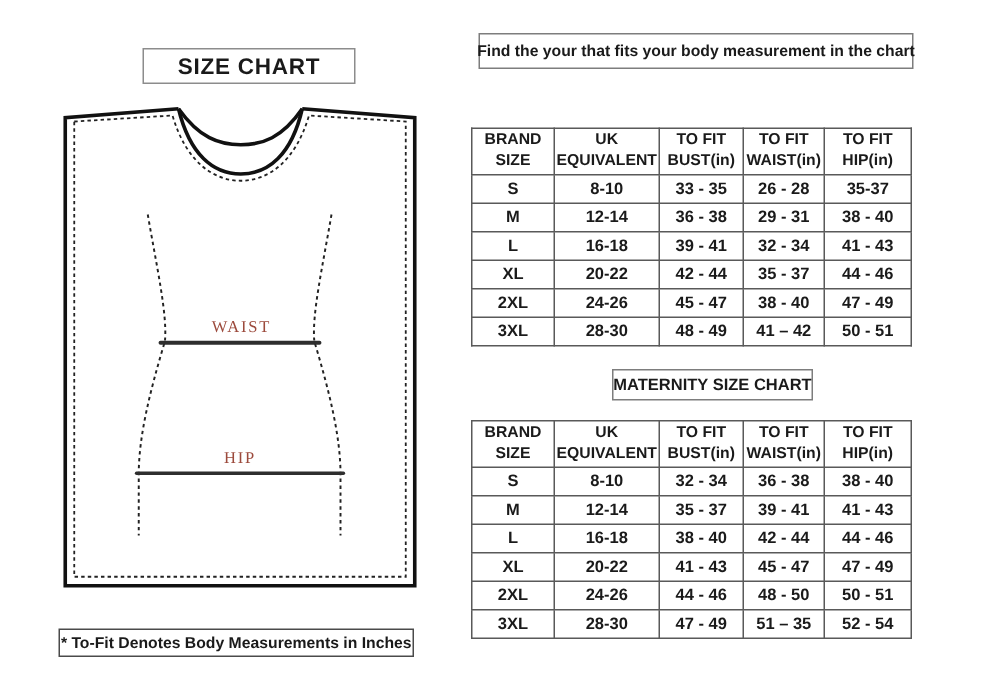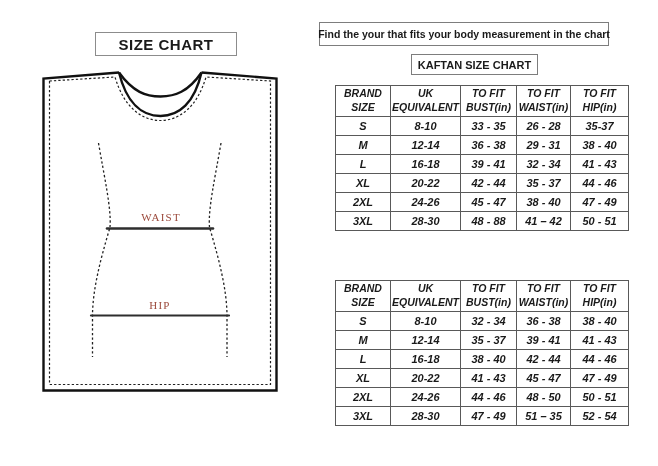--- a/index.html
+++ b/index.html
@@ -11,22 +11,22 @@
     position:absolute; display:flex; align-items:center; justify-content:center;
     background:#ffffff; box-sizing:border-box; text-align:center; white-space:nowrap;
   }
   .title-box   { left:95px;  top:32px;  width:142px; height:24px; border:1.5px solid #8c8c8c; font-size:15px; font-weight:bold; letter-spacing:.5px; }
   .banner-box  { left:319px; top:22px;  width:290px; height:24px; border:1px solid #7d7d7d; font-size:10.5px; font-weight:bold; }
   .kaftan-title-box    { left:411px; top:54px;  width:127px; height:21px; border:1px solid #7d7d7d; font-size:11px; font-weight:bold; }
   .maternity-title-box { left:408px; top:246px; width:134px; height:21px; border:1px solid #7d7d7d; font-size:11px; font-weight:bold; }
   .footnote-box{ left:39px;  top:419px; width:237px; height:19px; border:1px solid #4a4a4a; font-size:10.5px; font-weight:bold; }
 
   table.size-table {
-    position:absolute; left:335px; width:293px; border-collapse:collapse;
-    table-layout:fixed; background:#fff;font-style:italic;
+    position:absolute; left:314px; width:293px; border-collapse:collapse;
+    table-layout:fixed; background:#fff;
   }
   #kaftan-table    { top:85px;  }
   #maternity-table { top:280px; }
   .size-table th, .size-table td {
     border:1px solid #595959; padding:0; text-align:center; vertical-align:middle;
     font-weight:bold; color:#1a1a1a; overflow:hidden;
   }
   .size-table th { height:30px; font-size:10.5px; line-height:1.3; white-space:pre-line; }
   .size-table td { height:18px; font-size:11px; }
 
@@ -48,28 +48,28 @@
     <path d="M 119 72.5 C 126.5 103, 142 116, 160.5 116 C 179 116, 194.5 103, 201.5 72.5" fill="none" stroke="#111111" stroke-width="2.4"></path>
     <path d="M 49.5 81 L 115 77 C 124 108, 142.5 120.5, 160.5 120.5 C 178.5 120.5, 197 108, 206 77 L 270.5 81 L 270.5 384.5 L 49.5 384.5 Z" fill="none" stroke="#222222" stroke-width="1.2" stroke-dasharray="2.3 2.1"></path>
     <path d="M 98.5 143 C 104.5 178, 111.5 209, 110 227 M 109.5 229 C 100 261, 93 289, 92.5 314 L 92.5 357" fill="none" stroke="#222222" stroke-width="1.3" stroke-dasharray="2.3 2.3"></path>
     <path d="M 221 143 C 215 178, 208 209, 209.5 227 M 210 229 C 219.5 261, 226.5 289, 227 314 L 227 357" fill="none" stroke="#222222" stroke-width="1.3" stroke-dasharray="2.3 2.3"></path>
     <path d="M 107 228.5 L 213 228.5" fill="none" stroke="#2e2e2e" stroke-width="2.6" stroke-linecap="round"></path>
     <path d="M 91 315.5 L 229 315.5" fill="none" stroke="#2e2e2e" stroke-width="2.2" stroke-linecap="round"></path>
     <text x="161" y="221" text-anchor="middle" fill="#9c4a3c">WAIST</text>
     <text x="160" y="308.5" text-anchor="middle" fill="#9c4a3c">HIP</text>
   </svg>
 
+  <div class="box footnote-box">
+    <span>* To-Fit Denotes Body Measurements in Inches</span>
+  </div>
 
   <div class="box banner-box">
     <span>Find the your that fits your body measurement in the chart</span>
   </div>
 
-  <div class="box kaftan-title-box">
-    <span>KAFTAN SIZE CHART</span>
-  </div>
 
   <table class="size-table" id="kaftan-table">
     <colgroup>
       <col style="width:55px">
         <col style="width:70px">
         <col style="width:56px">
         <col style="width:54px">
         <col style="width:58px">
     </colgroup>
     <thead>
@@ -118,27 +118,30 @@
         <tr>
           <td>2XL</td>
           <td>24-26</td>
           <td>45 - 47</td>
           <td>38 - 40</td>
           <td>47 - 49</td>
         </tr>
         <tr>
           <td>3XL</td>
           <td>28-30</td>
-          <td>48 - 88</td>
+          <td>48 - 49</td>
           <td>41 – 42</td>
           <td>50 - 51</td>
         </tr>
       </tbody>
   </table>
 
+  <div class="box maternity-title-box">
+    <span>MATERNITY SIZE CHART</span>
+  </div>
 
   <table class="size-table" id="maternity-table">
     <colgroup>
       <col style="width:55px">
         <col style="width:70px">
         <col style="width:56px">
         <col style="width:54px">
         <col style="width:58px">
     </colgroup>
     <thead>

